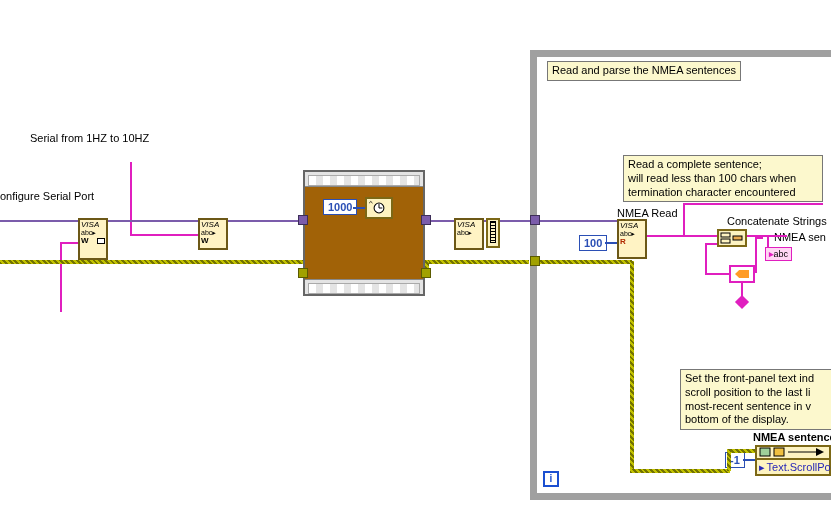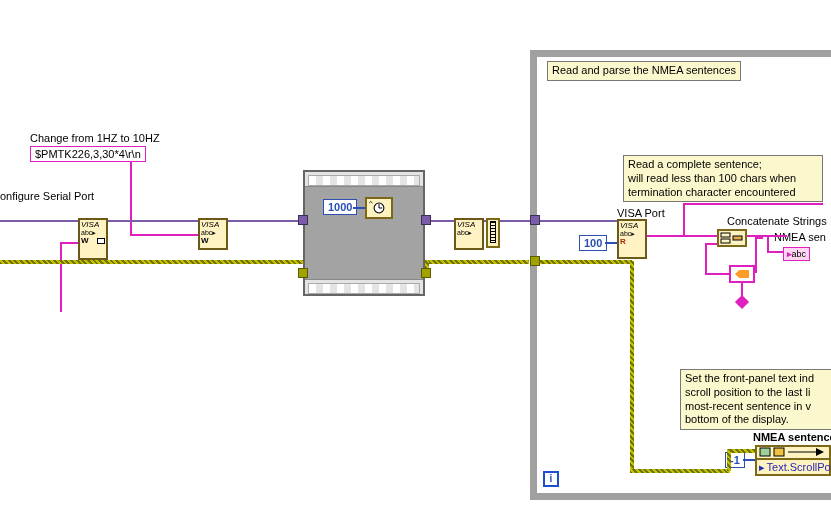--- a/index.html
+++ b/index.html
@@ -88,21 +88,21 @@
   .tunnel {
     width: 10px; height: 10px;
     background: #7b5cab;
     border: 1px solid #3d2e58;
     z-index: 3;
   }
   .tunnel.olive { background: #a1a100; border-color: #5b5b00; }
   
   
   .seq-frame {
-    background: #a3a3a3;
+    background: #a16207;
     border: 2px solid #666;
     z-index: 2;
   }
   .film-strip {
     height: 15px;
     background: #e4e4e4;
     position: relative;
     border-bottom: 1px solid #888;
   }
   .film-strip.bottom { border-top: 1px solid #888; border-bottom: none; }
@@ -201,22 +201,21 @@
     line-height: 10px;
     padding: 0 1px;
   }
 
 </style>
 </head>
 <body>
 
 <div class="canvas">
 
-  <div class="abs plain-label" style="left:30px; top:132px;">Change from 1HZ to 10HZ</div>
-  <div class="abs string-const" style="left:30px; top:146px;">$PMTK226,3,30*4\r\n</div>
+  <div class="abs plain-label" style="left:30px; top:132px;">Serial from 1HZ to 10HZ</div>
 
   <div class="abs plain-label" style="left:0px; top:190px;">onfigure Serial Port</div>
 
 
   <div class="wire wire-pink abs" style="left:130px; top:162px; width:2px; height:72px;"></div>
   <div class="wire wire-pink abs" style="left:130px; top:234px; width:70px; height:2px;"></div>
 
   <div class="wire wire-pink abs" style="left:60px; top:242px; width:2px; height:70px;"></div>
   <div class="wire wire-pink abs" style="left:60px; top:242px; width:18px; height:2px;"></div>
 
@@ -280,21 +279,21 @@
   </div>
 
   <div class="abs while-loop" style="left:530px; top:50px; width:320px; height:450px;">
 
     <div class="abs yellow-comment" style="left:10px; top:4px;">Read and parse the NMEA sentences</div>
 
     <div class="abs yellow-comment" style="left:86px; top:98px; width:200px; white-space: pre-line;">Read a complete sentence;
 will read less than 100 chars when
 termination character encountered</div>
 
-    <div class="abs plain-label" style="left:80px; top:150px;">VISA Port</div>
+    <div class="abs plain-label" style="left:80px; top:150px;">NMEA Read</div>
 
     <div class="abs num-const" style="left:42px; top:178px;">100</div>
     <div class="wire wire-blue abs" style="left:68px; top:185px; width:12px; height:1.5px;"></div>
 
     <div class="abs visa-node" style="left:80px; top:162px; height:40px; z-index:4;">
       <div><i>VISA</i></div>
       <div class="tiny">abc▸</div>
       <div class="footer">
           <div style="font-weight:700; color:#b02800;">R</div>
         </div>
@@ -303,21 +302,21 @@
     <div class="abs plain-label" style="left:190px; top:158px;">Concatenate Strings</div>
     <div class="abs concat-node" style="left:180px; top:172px; z-index:4;">
       <svg width="26" height="14">
           <rect x="2" y="2" width="9" height="4" fill="none" stroke="#000"></rect>
           <rect x="2" y="8" width="9" height="4" fill="none" stroke="#000"></rect>
           <rect x="14" y="5" width="9" height="4" fill="#e8a94e" stroke="#000"></rect>
         </svg>
     </div>
 
     <div class="abs plain-label" style="left:237px; top:174px;">NMEA sen</div>
-    <div class="abs pink-output" style="left:246px; top:190px; z-index:4;"><span class="arrow">▸</span><span>abc</span></div>
+    <div class="abs pink-output" style="left:228px; top:190px; z-index:4;"><span class="arrow">▸</span><span>abc</span></div>
 
     <div class="abs feedback-node" style="left:192px; top:208px; z-index:4;">
         <div class="arr"></div>
       </div>
     <div class="abs feedback-stem" style="left:204px; top:226px; z-index:4;"></div>
     <div class="abs feedback-diamond" style="left:200px; top:240px;"></div>
 
     <div class="wire wire-pink abs" style="left:110px; top:178px; width:70px; height:2px;"></div>
     <div class="wire wire-pink abs" style="left:146px; top:146px; width:2px; height:32px;"></div>
     <div class="wire wire-pink abs" style="left:146px; top:146px; width:140px; height:2px;"></div>

